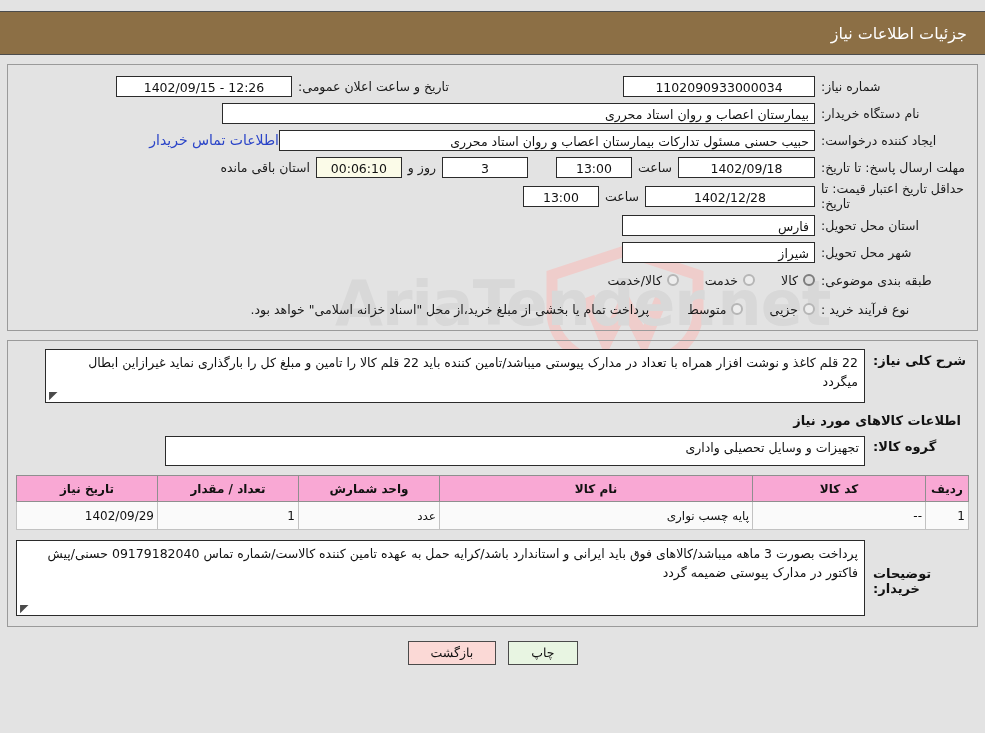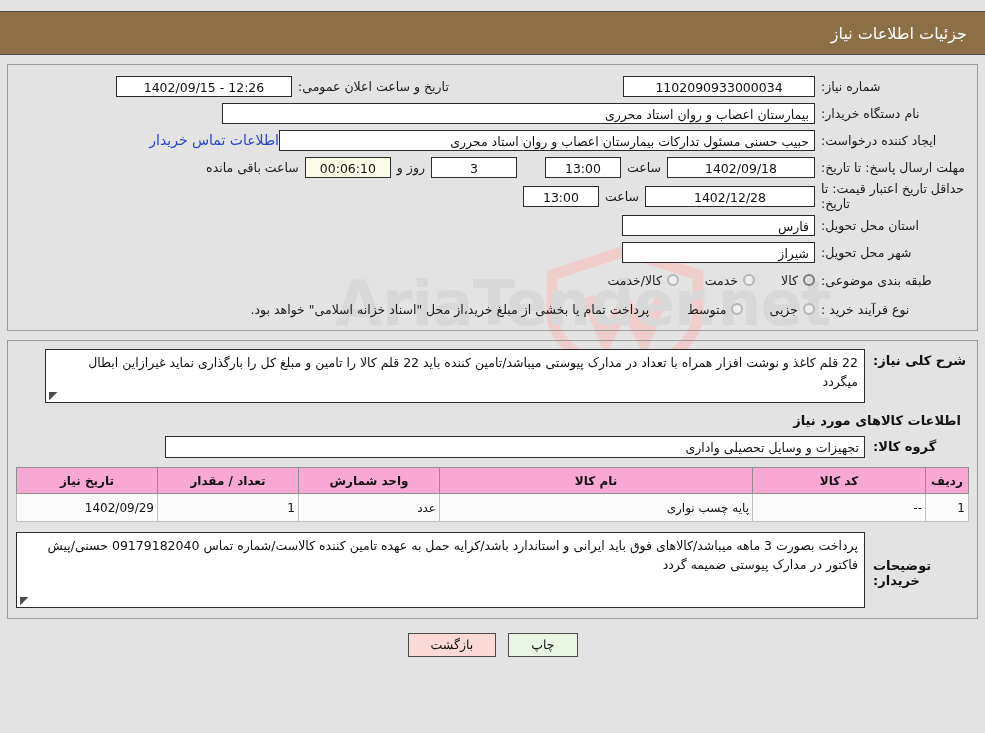--- a/index.html
+++ b/index.html
@@ -298,28 +298,28 @@
     </div>
 
     <div class="form-row">
       <div class="lbl">ایجاد کننده درخواست:</div>
       <div class="fld rtl-text" style="width:536px">حبیب حسنی مسئول تدارکات بیمارستان اعصاب و روان استاد محرری</div>
       <a class="link">اطلاعات تماس خریدار</a>
     </div>
 
     <div class="form-row">
       <div class="lbl two-line">مهلت ارسال پاسخ: تا تاریخ:</div>
-      <div class="fld" style="width:148px">1402/09/18</div>
+      <div class="fld" style="width:137px">1402/09/18</div>
       <span class="small-lbl">ساعت</span>
       <div class="fld" style="width:76px">13:00</div>
       <div style="width:28px"></div>
       <div class="fld" style="width:86px">3</div>
       <span class="small-lbl">روز و</span>
       <div class="fld countdown" style="width:86px">00:06:10</div>
-      <span class="small-lbl">ساعت باقی مانده</span>
+      <span class="small-lbl">استان باقی مانده</span>
     </div>
 
     <div class="form-row">
       <div class="lbl two-line">حداقل تاریخ اعتبار قیمت: تا تاریخ:</div>
       <div class="fld" style="width:170px">1402/12/28</div>
       <span class="small-lbl">ساعت</span>
       <div class="fld" style="width:76px">13:00</div>
     </div>
 
     <div class="form-row">
@@ -374,21 +374,21 @@
       <div class="textarea-box" style="width:820px;height:54px">
         <span>22 قلم کاغذ و نوشت افزار همراه با تعداد در مدارک پیوستی میباشد/تامین کننده باید 22 قلم کالا را تامین و مبلغ کل را بارگذاری نماید غیرازاین ابطال میگردد</span>
         <span class="resize-grip">◥</span>
       </div>
     </div>
 
     <div class="section-title">اطلاعات کالاهای مورد نیاز</div>
 
     <div class="block-row group-row">
       <div class="group-lbl">گروه کالا:</div>
-      <div class="fld rtl-text" style="width:700px;height:22px;line-height:22px">تجهیزات و وسایل تحصیلی واداری</div>
+      <div class="fld rtl-text" style="width:700px;height:30px;line-height:22px">تجهیزات و وسایل تحصیلی واداری</div>
     </div>
 
     <table class="goods">
       <thead>
         <tr>
           <th style="width:38px">ردیف</th>
           <th style="width:168px">کد کالا</th>
           <th>نام کالا</th>
           <th style="width:136px">واحد شمارش</th>
           <th style="width:136px">تعداد / مقدار</th>

